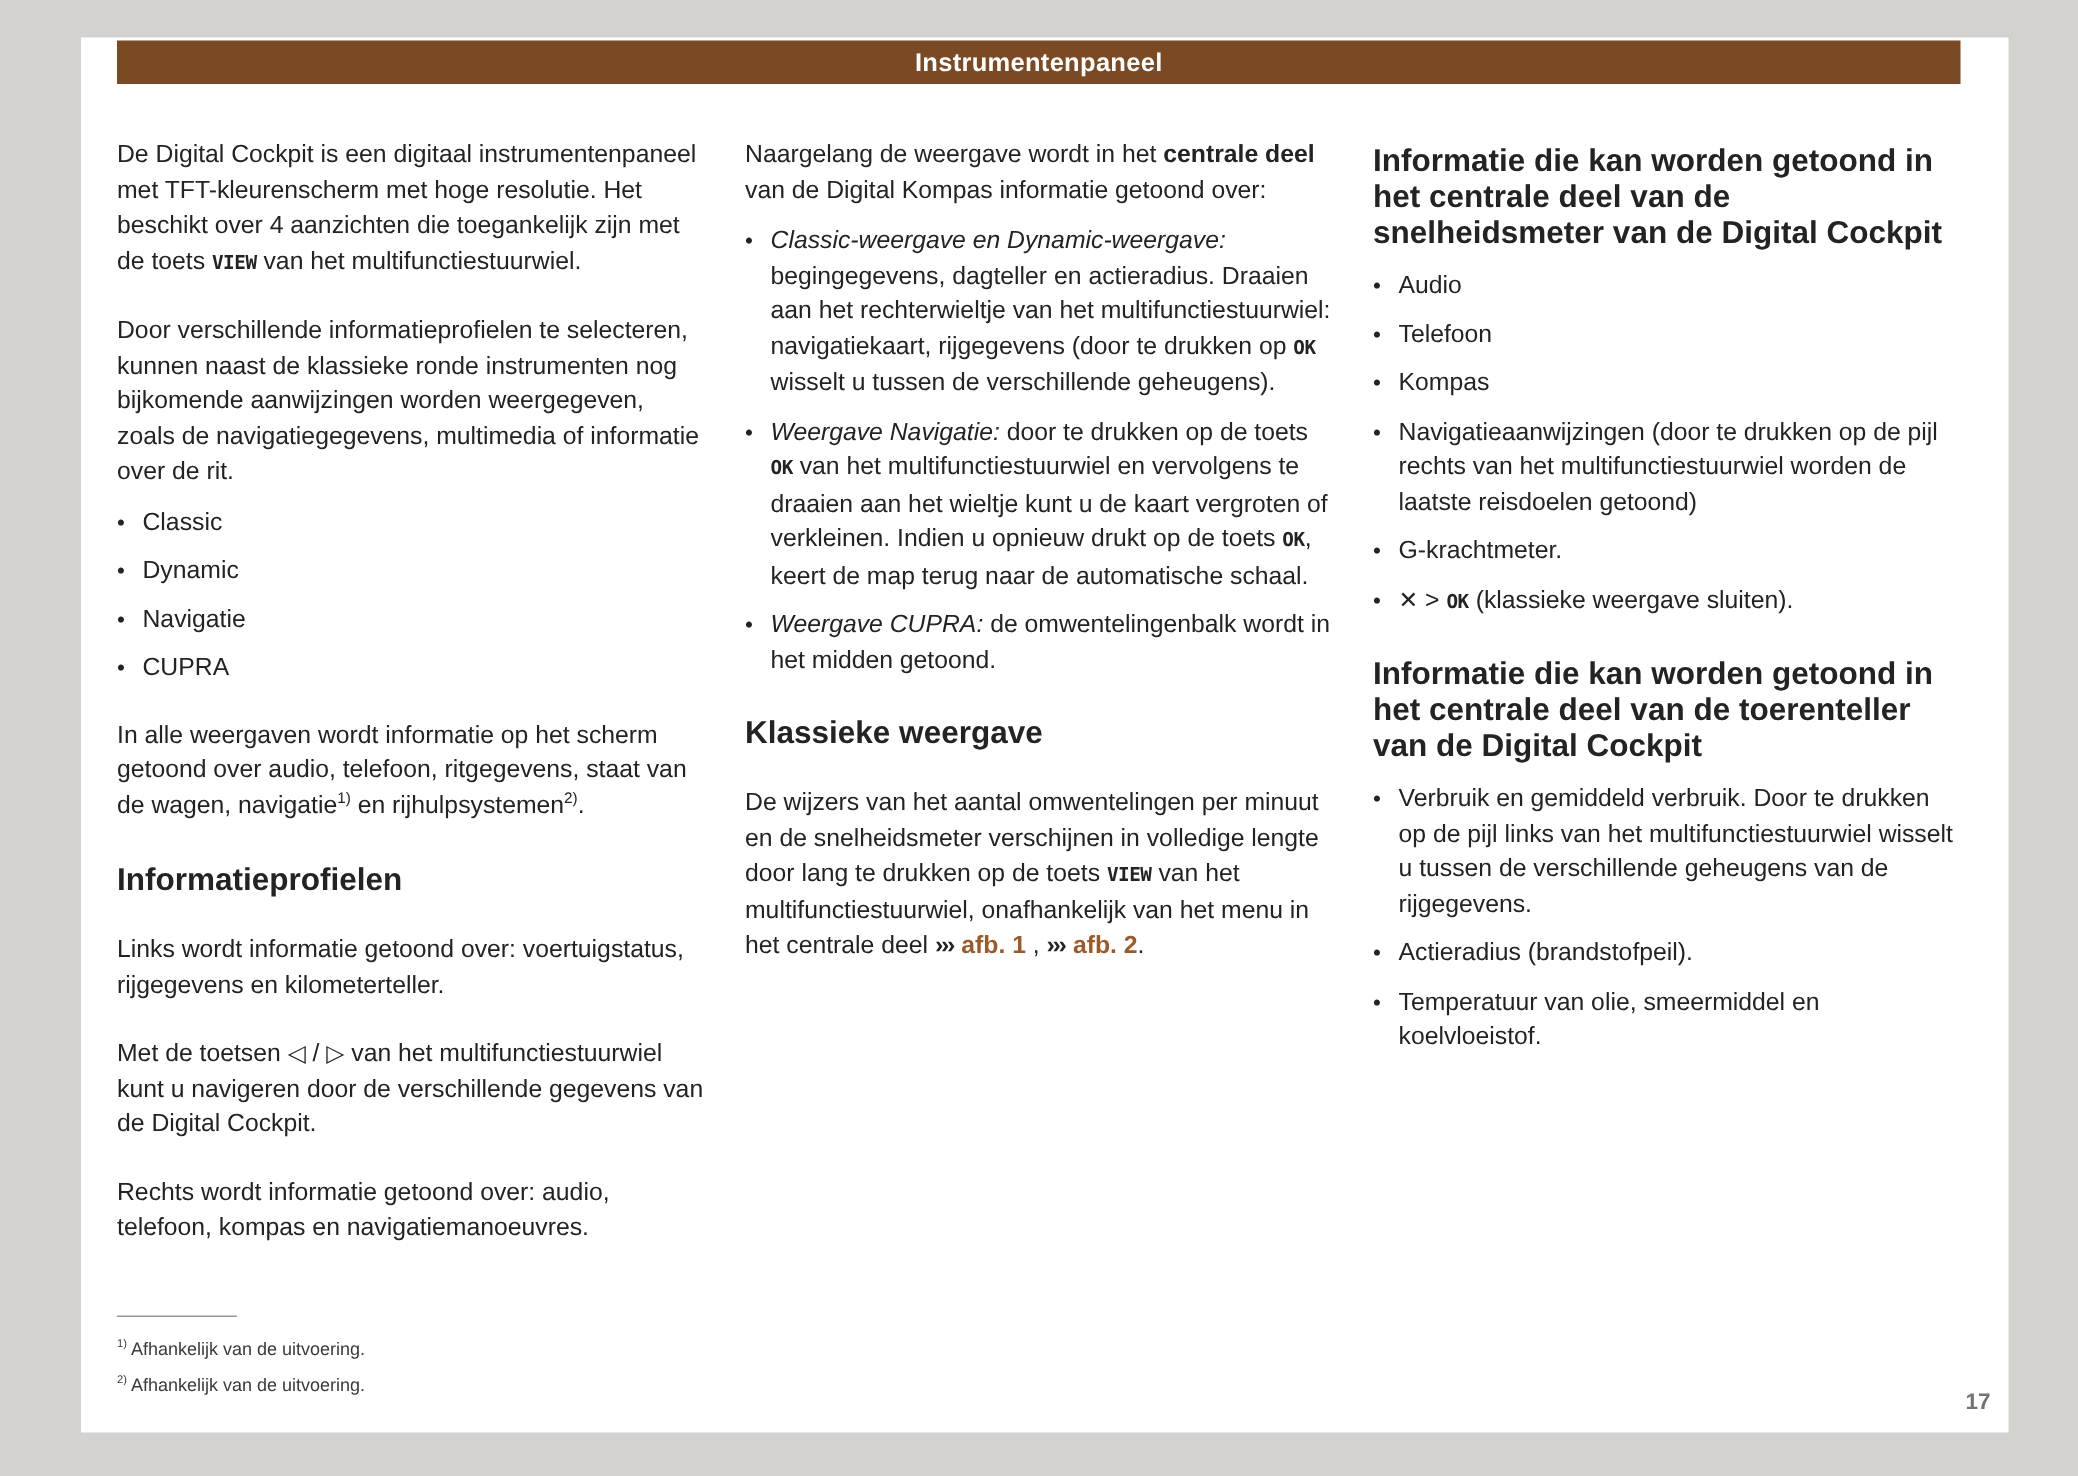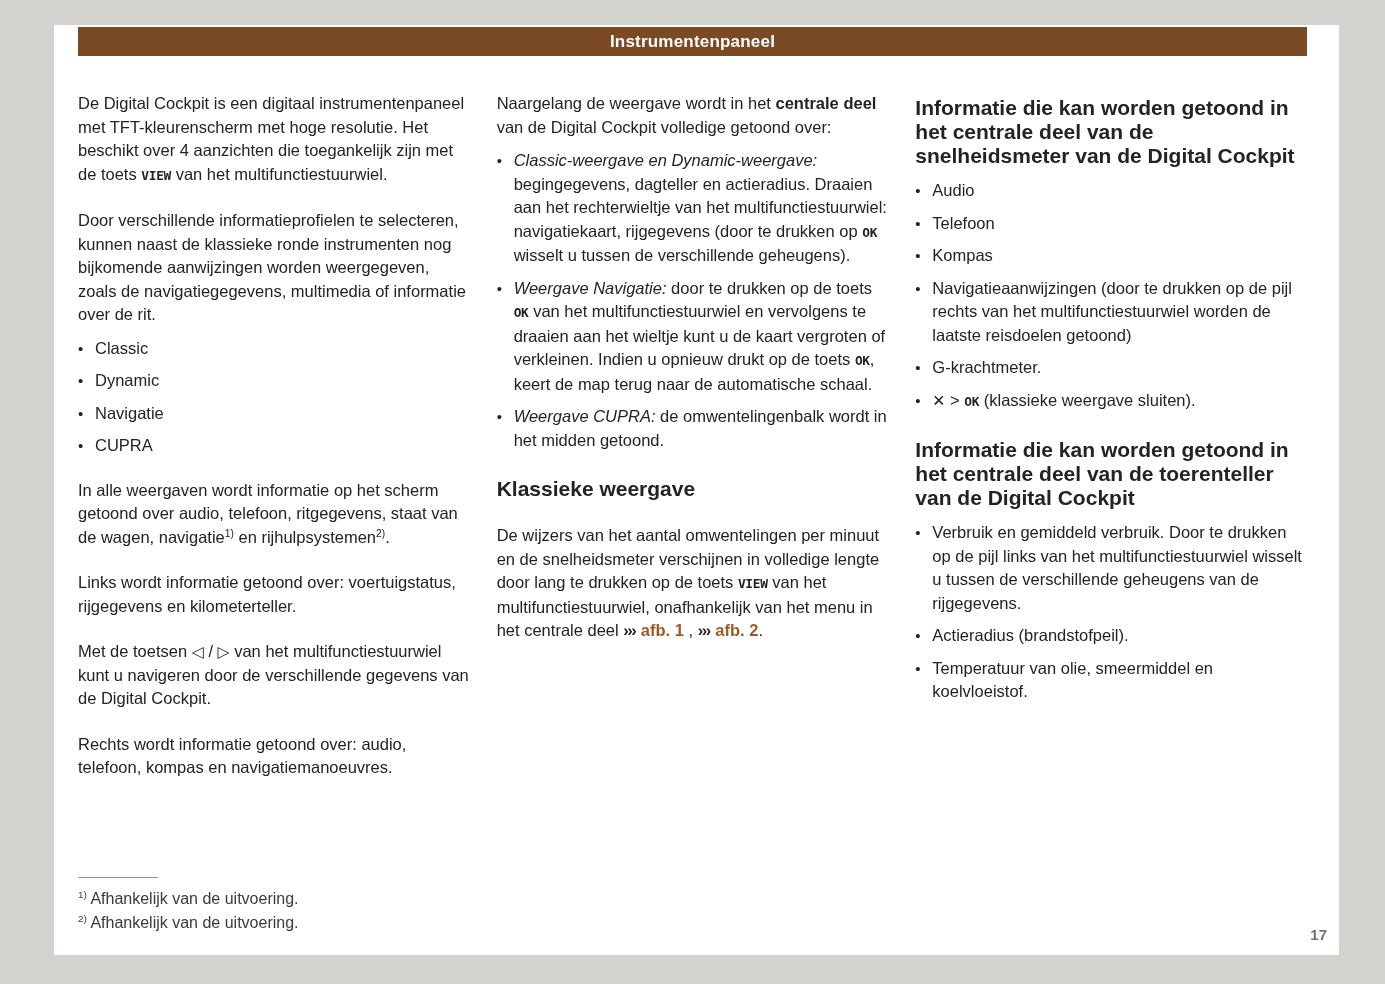--- a/index.html
+++ b/index.html
@@ -50,21 +50,21 @@
   .seg-b{font-weight:700;}
   .seg-i{font-style:italic;}
   .seg-key{
     font-weight:700;font-size:.78em;letter-spacing:-.3px;
     font-family:"DejaVu Sans Mono","Liberation Mono",monospace;
   }
   .seg-sup{vertical-align:super;font-size:.62em;line-height:0;}
   .seg-sym{font-size:.95em;}
   .seg-ref{font-weight:700;letter-spacing:-1.5px;margin-right:1px;}
   .seg-link{color:var(--link-color);font-weight:700;cursor:pointer;}
-  .footnotes{margin-top:auto;padding-top:6px;font-size:16px;line-height:24px;color:var(--footnote-color);}
+  .footnotes{margin-top:auto;padding-top:6px;font-size:12px;line-height:24px;color:var(--footnote-color);}
   .fn-rule{width:80px;border-top:1px solid #9b9894;margin-bottom:9px;}
   .fn-row{white-space:nowrap;}
   .page-number{
     position:absolute;right:12px;bottom:12px;
     font-weight:700;font-size:15px;color:#737373;
   }
 </style>
 </head>
 <body>
 
@@ -86,31 +86,32 @@
         </div>
         <div class="bullet-item">
           <span class="dot">•</span>
           <span class="bullet-content"><span class="seg-n">Navigatie</span></span>
         </div>
         <div class="bullet-item">
           <span class="dot">•</span>
           <span class="bullet-content"><span class="seg-n">CUPRA</span></span>
         </div>
         <div class="para"><span class="seg-n">In alle weergaven wordt informatie op het scherm getoond over audio, telefoon, ritgegevens, staat van de wagen, navigatie</span><span class="seg-sup">1)</span><span class="seg-n"> en rijhulpsystemen</span><span class="seg-sup">2)</span><span class="seg-n">.</span></div>
+        <div class="heading"><span class="seg-n">Informatieprofielen</span></div>
         <div class="para"><span class="seg-n">Links wordt informatie getoond over: voertuigstatus, rijgegevens en kilometerteller.</span></div>
         <div class="para"><span class="seg-n">Met de toetsen </span><span class="seg-sym">◁</span><span class="seg-n"> / </span><span class="seg-sym">▷</span><span class="seg-n"> van het multifunctiestuurwiel kunt u navigeren door de verschillende gegevens van de Digital Cockpit.</span></div>
         <div class="para"><span class="seg-n">Rechts wordt informatie getoond over: audio, telefoon, kompas en navigatiemanoeuvres.</span></div>
         <div class="footnotes">
           <div class="fn-rule"></div>
           <div class="fn-row"><span class="seg-sup">1)</span> <span>Afhankelijk van de uitvoering.</span></div>
           <div class="fn-row"><span class="seg-sup">2)</span> <span>Afhankelijk van de uitvoering.</span></div>
         </div>
       </div>
     <div class="col">
-        <div class="para"><span class="seg-n">Naargelang de weergave wordt in het </span><span class="seg-b">centrale deel</span><span class="seg-n"> van de Digital Cockpit volledige getoond over:</span></div>
+        <div class="para"><span class="seg-n">Naargelang de weergave wordt in het </span><span class="seg-b">centrale deel</span><span class="seg-n"> van de Digital Kompas informatie getoond over:</span></div>
         <div class="bullet-item">
           <span class="dot">•</span>
           <span class="bullet-content"><span class="seg-i">Classic-weergave en Dynamic-weergave:</span><span class="seg-n"> begingegevens, dagteller en actieradius. Draaien aan het rechterwieltje van het multifunctiestuurwiel: navigatiekaart, rijgegevens (door te drukken op </span><span class="seg-key">OK</span><span class="seg-n"> wisselt u tussen de verschillende geheugens).</span></span>
         </div>
         <div class="bullet-item">
           <span class="dot">•</span>
           <span class="bullet-content"><span class="seg-i">Weergave Navigatie:</span><span class="seg-n"> door te drukken op de toets </span><span class="seg-key">OK</span><span class="seg-n"> van het multifunctiestuurwiel en vervolgens te draaien aan het wieltje kunt u de kaart vergroten of verkleinen. Indien u opnieuw drukt op de toets </span><span class="seg-key">OK</span><span class="seg-n">, keert de map terug naar de automatische schaal.</span></span>
         </div>
         <div class="bullet-item">
           <span class="dot">•</span>

